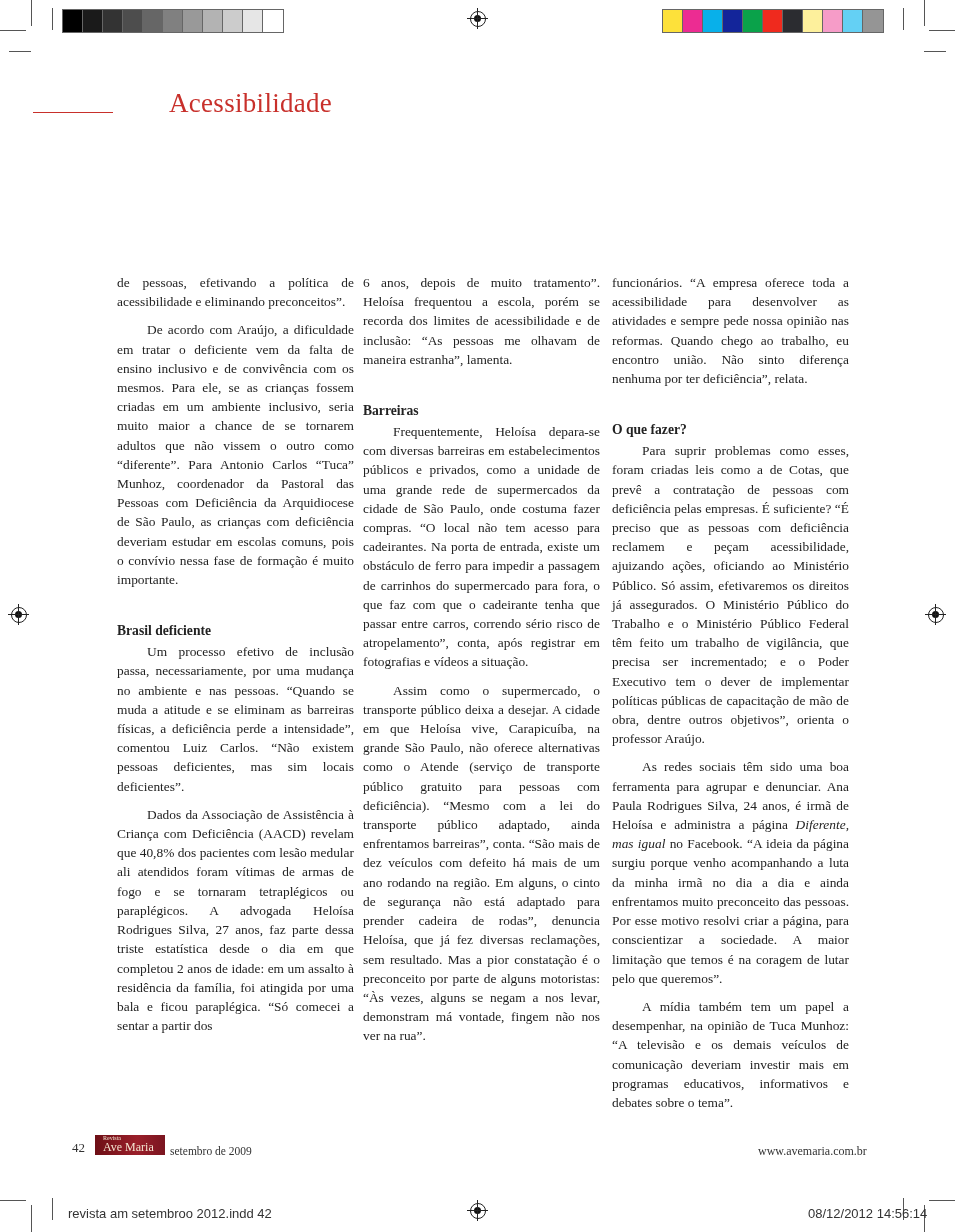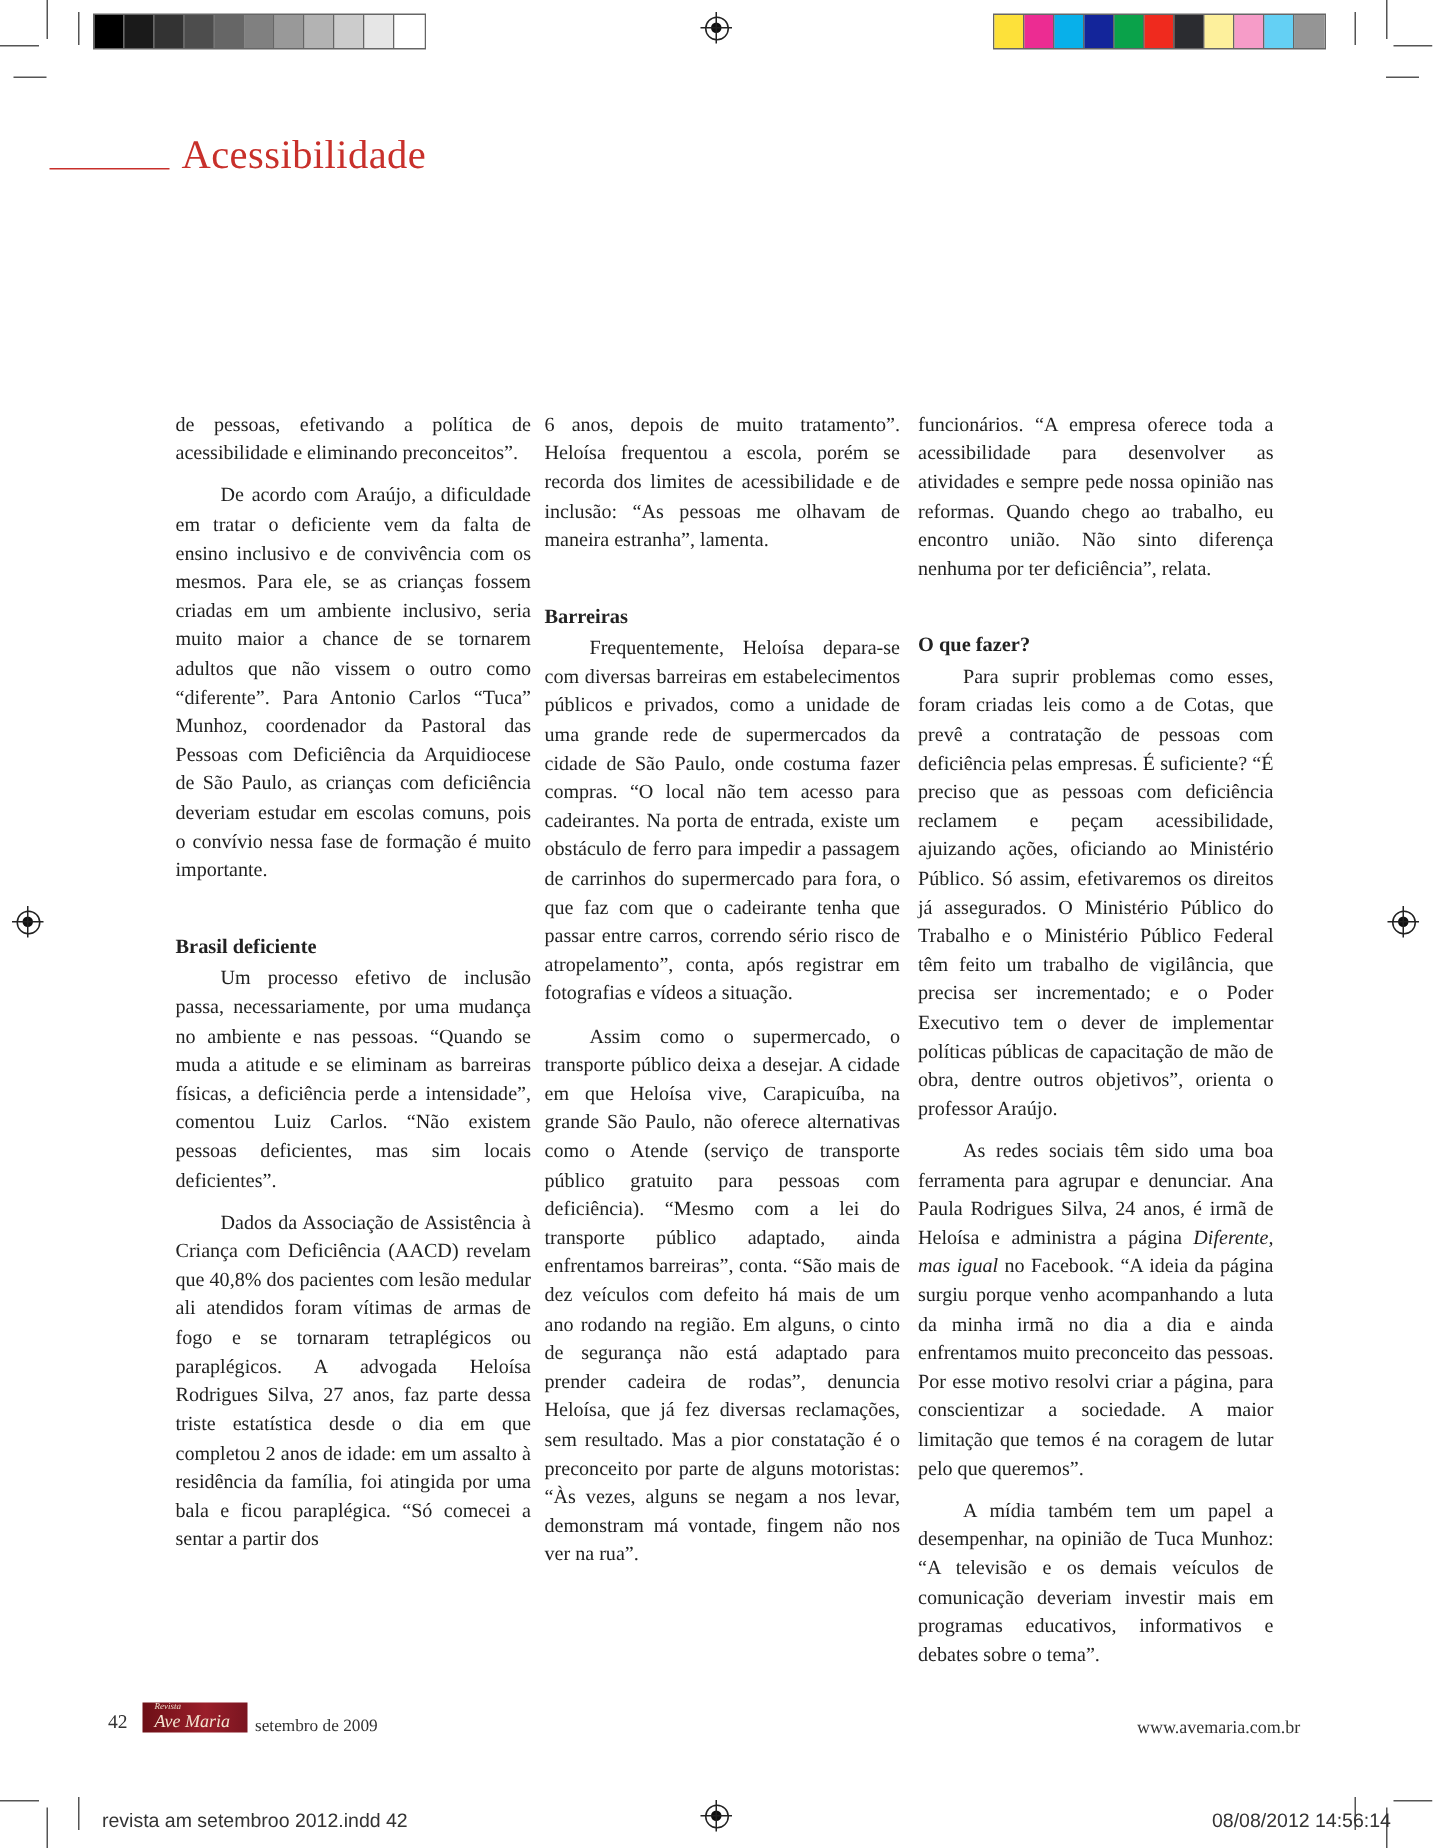--- a/index.html
+++ b/index.html
@@ -9,37 +9,37 @@
   .crop { position: absolute; background: #555; }
   .swatches { position: absolute; top: 9px; height: 22px; display: flex; border: 1px solid #666; }
   .swatch { width: 20px; height: 22px; border-right: 1px solid #666; box-sizing: border-box; }
   .swatch:last-child { border-right: none; }
   .reg { position: absolute; width: 16px; height: 16px; border: 1.5px solid #222; border-radius: 50%; box-sizing: border-box; }
   .reg::before { content: ""; position: absolute; left: 3px; top: 3px; width: 7px; height: 7px; background: #111; border-radius: 50%; }
   .reg::after { content: ""; position: absolute; left: -4px; top: 6px; width: 21px; height: 1.2px; background: #222; }
   .reg .v { position: absolute; left: 6px; top: -4px; width: 1.2px; height: 21px; background: #222; }
 
   
-  .section-head { position: absolute; left: 33px; top: 88px; display: flex; align-items: flex-end; }
+  .section-head { position: absolute; left: 33px; top: 88px; display: flex; align-items: flex-end; gap: 48px; }
   .section-rule { width: 80px; height: 1.5px; background: #c8302b; margin-bottom: 6px; margin-right: 8px; }
   .section-title { font-family: "Liberation Serif", serif; font-size: 27px; color: #c8302b; letter-spacing: 0.3px; }
 
   
   .col { position: absolute; top: 273px; width: 237px; font-size: 13.4px; line-height: 19.2px; text-align: justify; hyphens: auto; }
   .col1 { left: 117px; }
   .col2 { left: 363px; }
   .col3 { left: 612px; }
   .col p { margin: 0 0 9px 0; text-indent: 30px; }
   .col p.noindent { text-indent: 0; }
   .col h3 { font-size: 13.6px; font-weight: bold; margin: 32px 0 2px 0; line-height: 19px; }
   .col em { font-style: italic; }
 
   
   .folio { position: absolute; left: 72px; top: 1140px; font-size: 13px; color: #333; }
-  .logo { position: absolute; left: 95px; top: 1135px; width: 70px; height: 20px; background: linear-gradient(90deg, #6d0f16, #9a1f2a 60%, #7a1520); color: #f3e4d0; font-style: italic; font-size: 12px; line-height: 14px; box-sizing: border-box; padding: 5px 0 0 8px; overflow: hidden; }
+  .logo { position: absolute; left: 95px; top: 1135px; width: 70px; height: 20px; background: linear-gradient(90deg, #6d0f16, #9a1f2a 60%, #7a1520); color: #f3e4d0; font-size: 12px; line-height: 14px; box-sizing: border-box; padding: 5px 0 0 8px; overflow: hidden; }
   .logo small { position: absolute; left: 8px; top: 0; font-size: 6px; line-height: 7px; }
   .pubdate { position: absolute; left: 170px; top: 1145px; font-size: 11.5px; color: #333; }
   .site { position: absolute; left: 758px; top: 1144px; font-size: 12px; color: #333; }
 
   .slug { position: absolute; top: 1206px; font-family: "Liberation Sans", sans-serif; font-size: 13px; color: #333; }
 </style>
 </head>
 <body>
 
 <div class="crop" style="left:0;top:30px;width:26px;height:1px;"></div>
@@ -125,13 +125,13 @@
 
 <div class="folio">42</div>
 <div class="logo">
   <small>Revista</small>
   <span>Ave Maria</span>
 </div>
 <div class="pubdate">setembro de 2009</div>
 <div class="site">www.avemaria.com.br</div>
 
 <div class="slug" style="left:68px;">revista am setembroo 2012.indd   42</div>
-<div class="slug" style="left:808px;">08/08/2012   14:56:14</div>
+<div class="slug" style="left:808px;">08/12/2012   14:56:14</div>
 
 </body></html>

